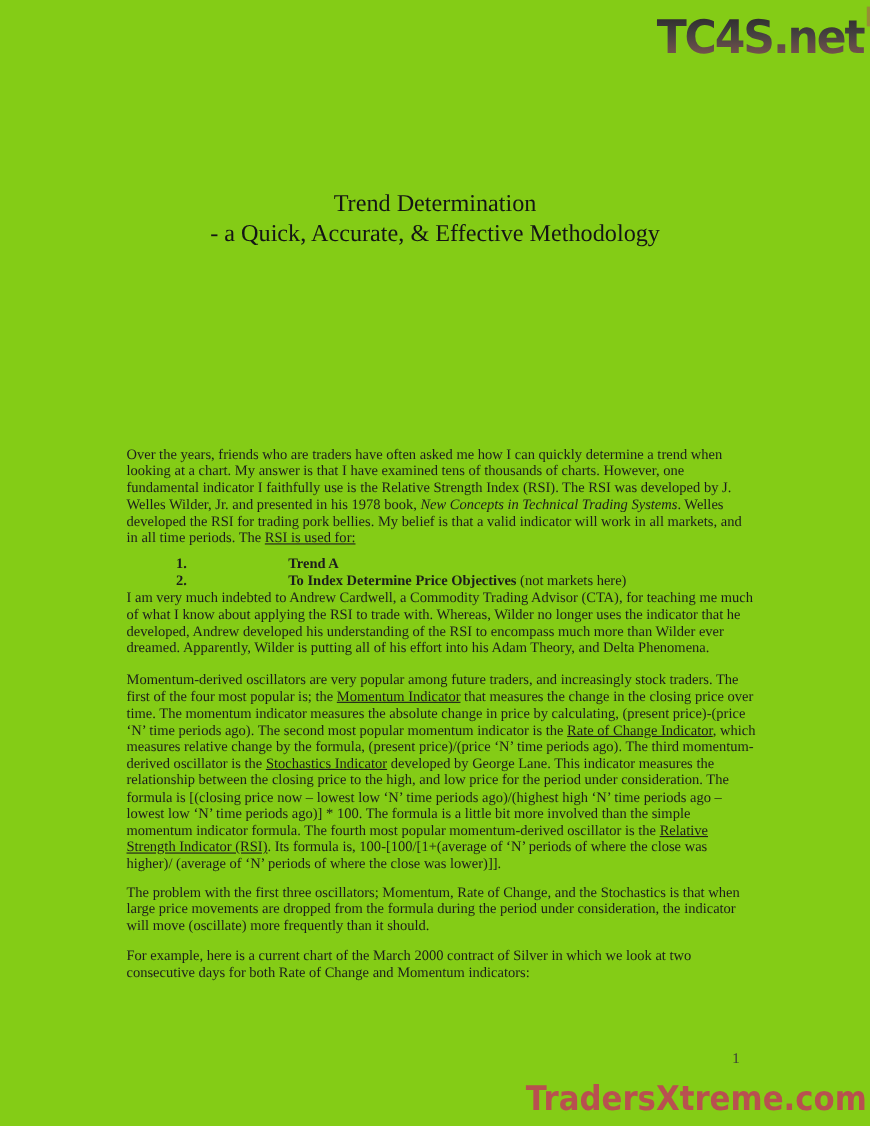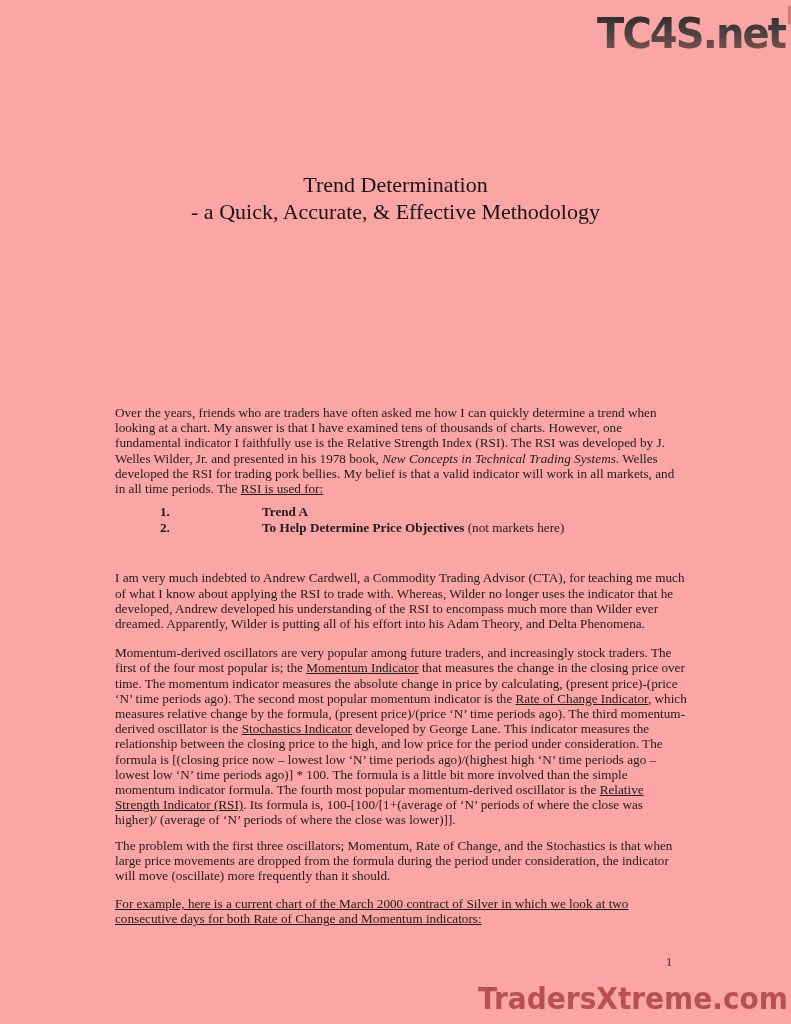--- a/index.html
+++ b/index.html
@@ -1,37 +1,37 @@
 <!DOCTYPE html>
 <html><head>
 <meta charset="utf-8">
 <style>
   html,body{margin:0;padding:0;background:#e8e8e8;}
   .page{
     position:relative;width:791px;height:1024px;margin:0 auto;
-    background:#fca5a5;overflow:hidden;
+    background:#84cc16;overflow:hidden;
     font-family:"Liberation Serif", serif;color:#1c1c1c;
   }
   
   .header-logo{position:absolute;top:4px;right:2px;width:200px;height:54px;}
   .corner-artifact{position:absolute;top:6px;right:0;width:3px;height:18px;background:#a85a52;opacity:.55;}
   
   .doc-title{position:absolute;top:171px;left:0;width:100%;text-align:center;
     font-size:22px;line-height:27px;color:#151515;}
   .byline{position:absolute;top:303px;left:0;width:100%;text-align:center;font-size:14.5px;}
   
   .body-text{position:absolute;top:405px;left:115px;width:572px;
     font-size:13.2px;line-height:15.2px;text-align:left;}
   .body-text p{margin:0;}
   .body-text > :nth-child(1){margin-top:0;}
   .body-text > :nth-child(2){margin-top:8px;}
-  .body-text > :nth-child(3){margin-top:35px;}
+  .body-text > :nth-child(3){}
   .body-text > :nth-child(4){margin-top:14px;}
   .body-text > :nth-child(5){margin-top:10px;}
-  .body-text > :nth-child(6){margin-top:13px;text-decoration:underline;}
+  .body-text > :nth-child(6){margin-top:13px;}
   .r-i{font-style:italic;}
   .r-u{text-decoration:underline;}
   .r-b{font-weight:bold;}
   .list{margin:0;}
   .list-item{position:relative;padding-left:147px;line-height:15.6px;min-height:15.6px;}
   .list-num{position:absolute;left:45px;font-weight:bold;}
   
   .watermark{position:absolute;left:246px;top:490px;width:300px;height:50px;}
   
   .page-number{position:absolute;left:658px;top:954px;width:22px;text-align:center;
@@ -60,21 +60,21 @@
   <div class="doc-title">
     <div>Trend Determination</div>
     <div>- a Quick, Accurate, &amp; Effective Methodology</div>
   </div>
 
 
   <div class="body-text">
       <p><span>Over the years, friends who are traders have often asked me how I can quickly determine a trend when looking at a chart. My answer is that I have examined tens of thousands of charts. However, one fundamental indicator I faithfully use is the Relative Strength Index (RSI). The RSI was developed by J. Welles Wilder, Jr. and presented in his 1978 book, </span><span class="r-i">New Concepts in Technical Trading Systems</span><span>. Welles developed the RSI for trading pork bellies. My belief is that a valid indicator will work in all markets, and in all time periods.  The </span><span class="r-u">RSI is used for:</span></p>
       <div class="list">
         <div class="list-item"><span class="list-num">1.</span><span class="r-b">Trend A</span></div>
-        <div class="list-item"><span class="list-num">2.</span><span class="r-b">To Help Determine Price Objectives</span><span> (not markets here)</span></div>
+        <div class="list-item"><span class="list-num">2.</span><span class="r-b">To Index Determine Price Objectives</span><span> (not markets here)</span></div>
       </div>
       <p><span>I am very much indebted to Andrew Cardwell, a Commodity Trading Advisor (CTA), for teaching me much of what I know about applying the RSI to trade with. Whereas, Wilder no longer uses the indicator that he developed, Andrew developed his understanding of the RSI to encompass much more than Wilder ever dreamed. Apparently, Wilder is putting all of his effort into his Adam Theory, and Delta Phenomena.</span></p>
       <p><span>Momentum-derived oscillators are very popular among future traders, and increasingly stock traders. The first of the four most popular is; the </span><span class="r-u">Momentum Indicator</span><span> that measures the change in the closing price over time. The momentum indicator measures the absolute change in price by calculating,  (present price)-(price ‘N’ time periods ago). The second most popular momentum indicator is the </span><span class="r-u">Rate of Change Indicator</span><span>, which measures relative change by the formula, (present price)/(price ‘N’ time periods ago). The third momentum-derived oscillator is the </span><span class="r-u">Stochastics Indicator</span><span> developed by George Lane. This indicator measures the relationship between the closing price to the high, and low price for the period under consideration. The formula is [(closing price now – lowest low ‘N’ time periods ago)/(highest high ‘N’ time periods ago – lowest low ‘N’ time periods ago)] * 100. The formula is a little bit more involved than the simple momentum indicator formula. The fourth most popular momentum-derived oscillator is the </span><span class="r-u">Relative Strength Indicator (RSI)</span><span>. Its formula is, 100-[100/[1+(average of ‘N’ periods of where the close was higher)/ (average of ‘N’ periods of where the close was lower)]].</span></p>
       <p><span>The problem with the first three oscillators; Momentum, Rate of Change, and the Stochastics is that when large price movements are dropped from the formula during the period under consideration, the indicator will move (oscillate) more frequently than it should.</span></p>
       <p><span>For example, here is a current chart of the March 2000 contract of Silver in which we look at two consecutive days for both Rate of Change and Momentum indicators:</span></p>
     </div>
 
 
   <div class="page-number">1</div>
 

